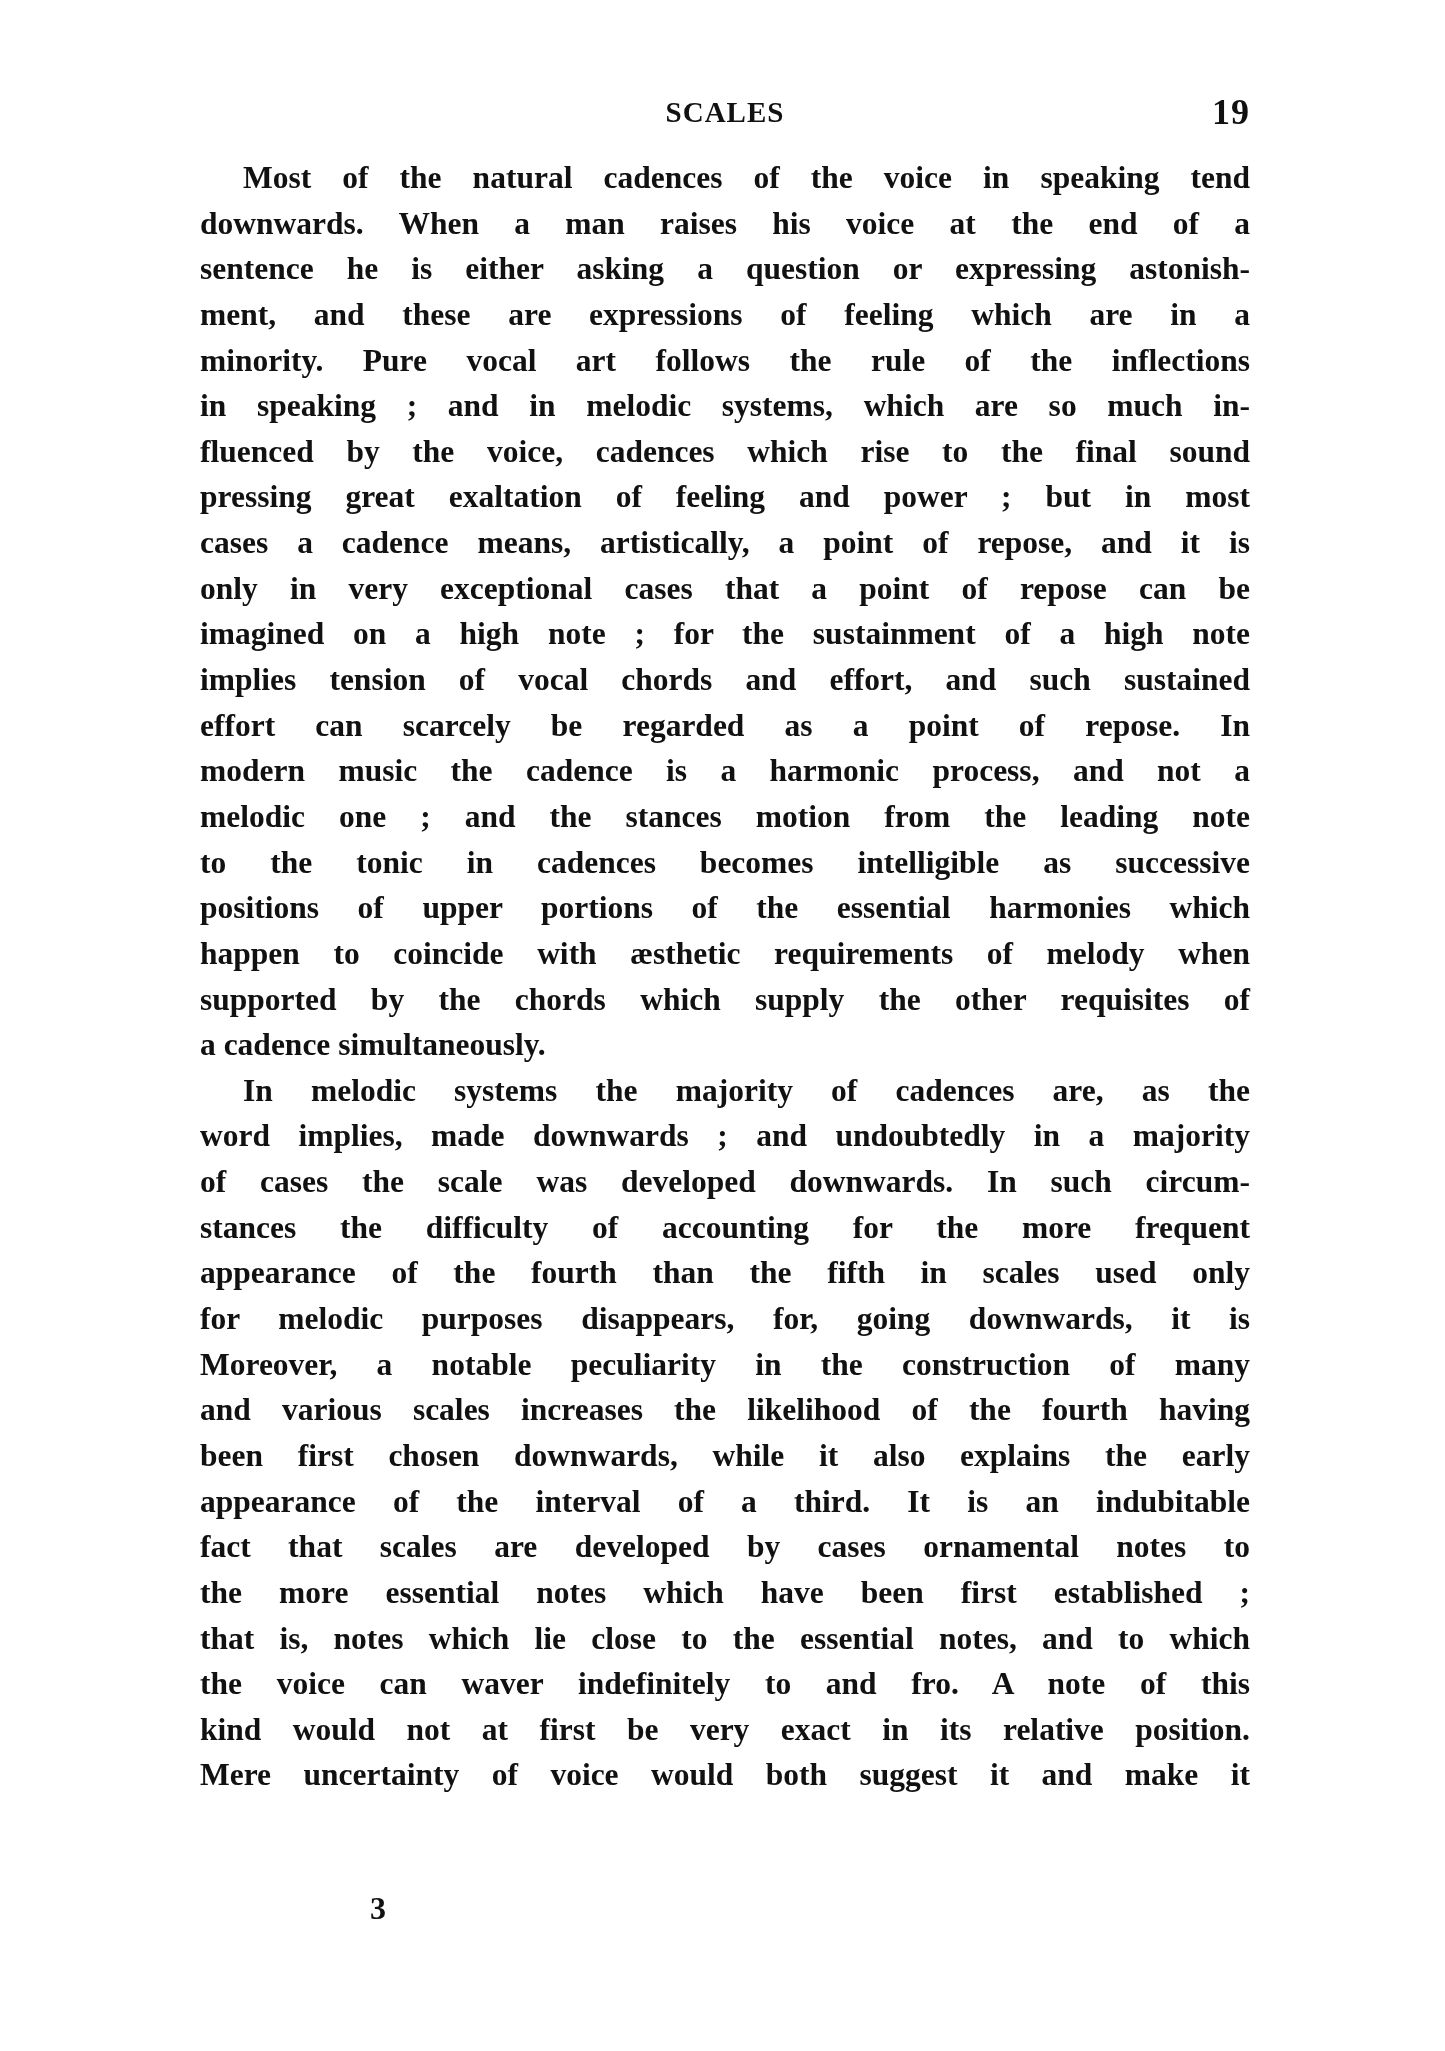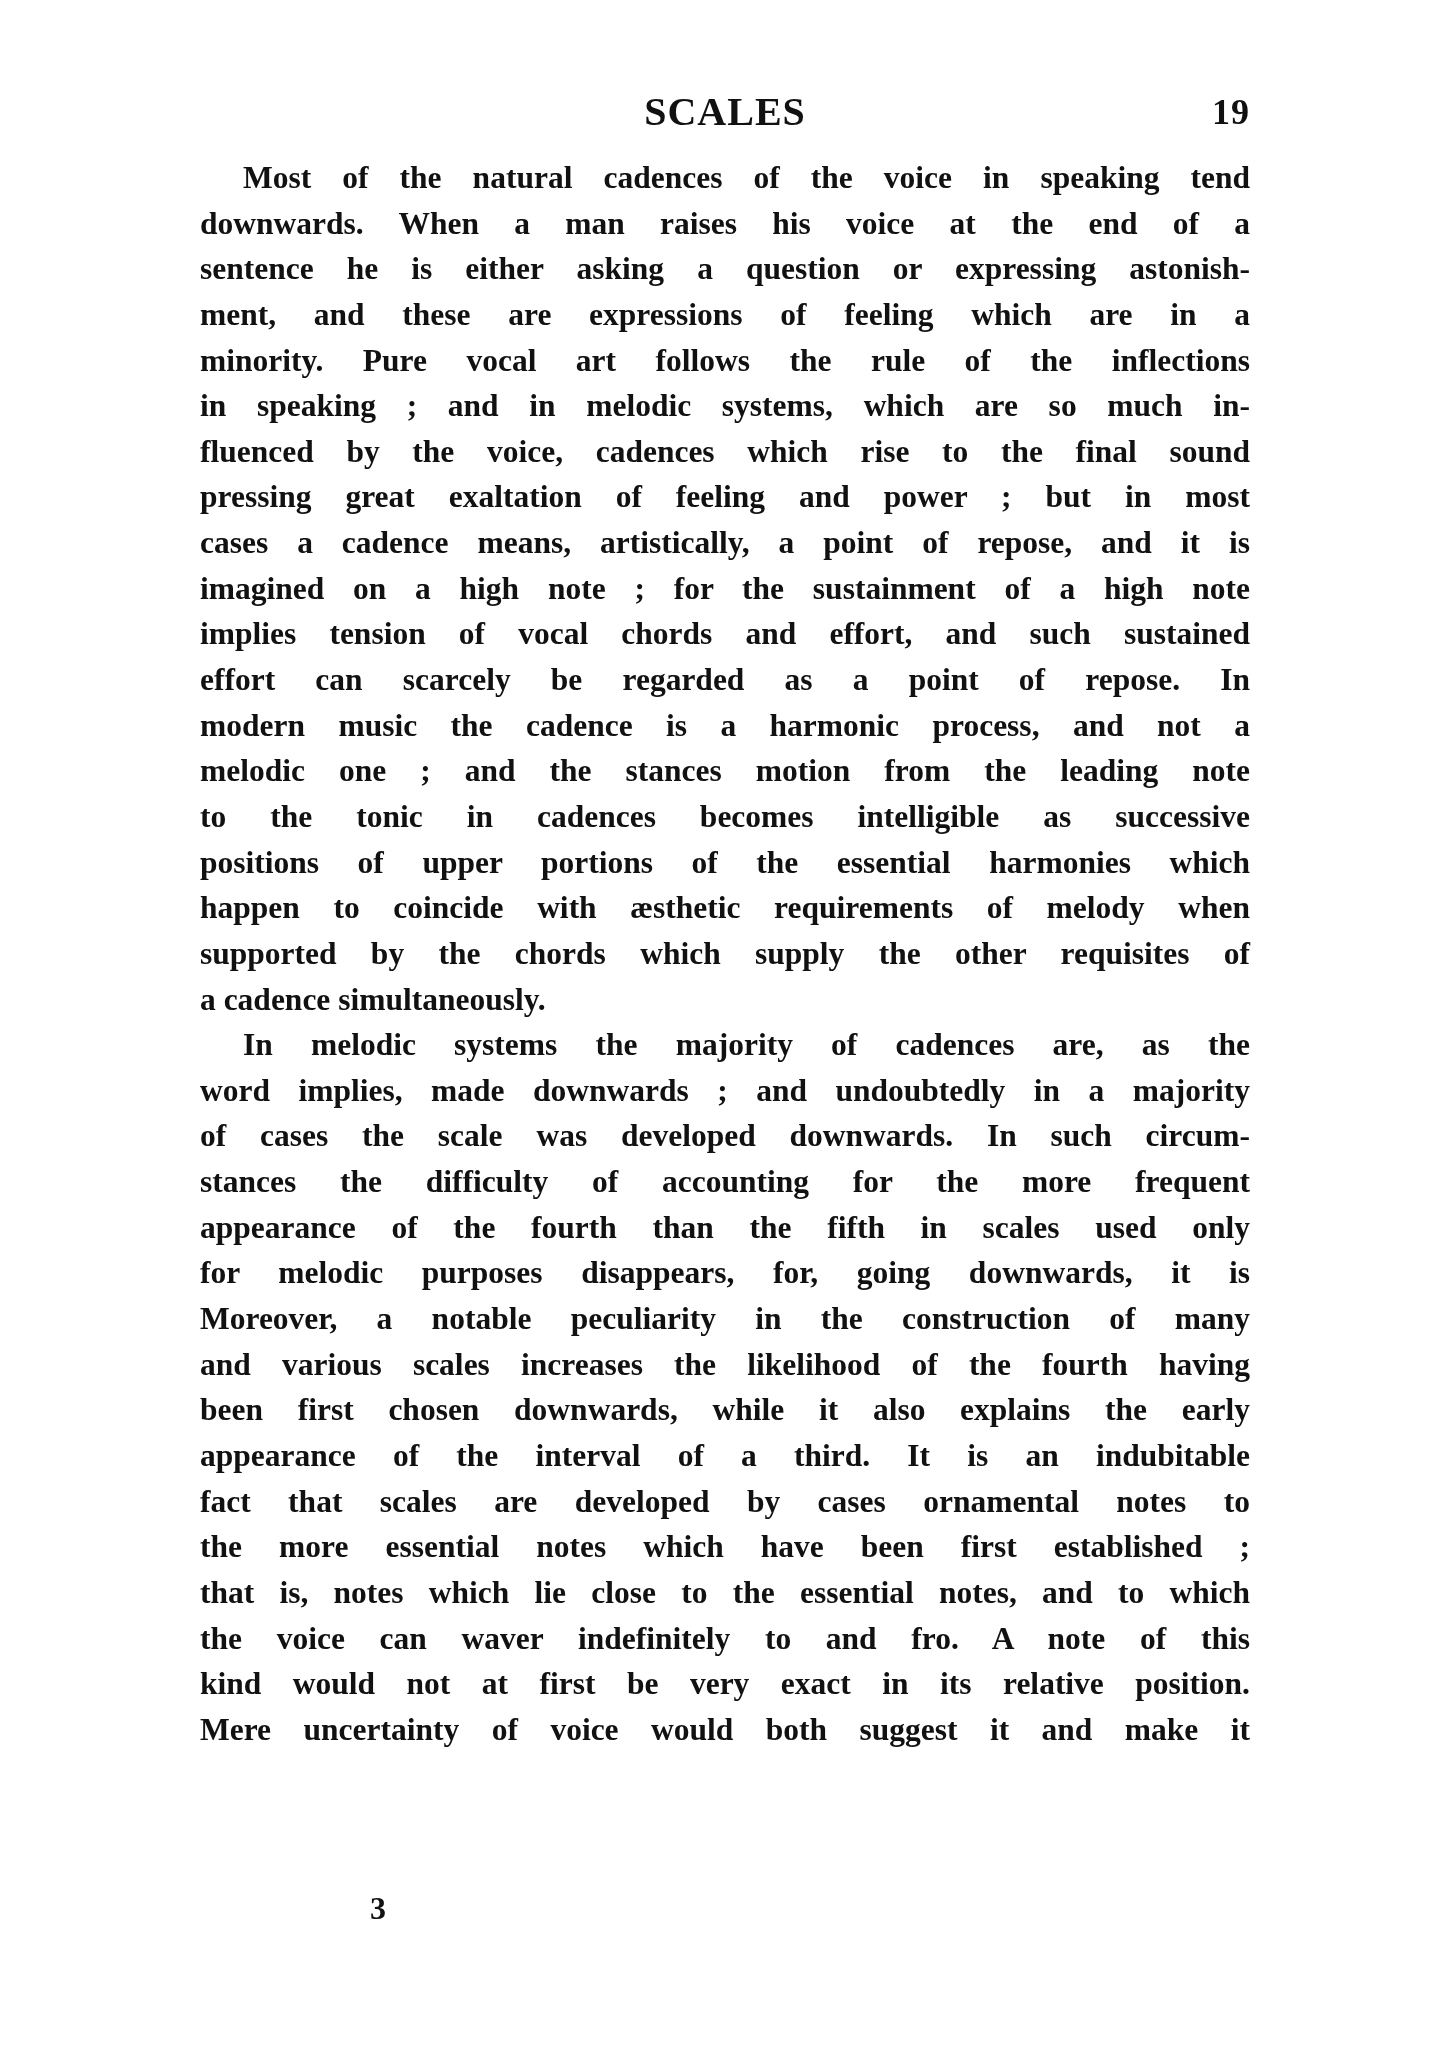--- a/index.html
+++ b/index.html
@@ -28,21 +28,21 @@
     top: 92px;
     width: 1050px;
     height: 40px;
   }
   .running-title {
     position: absolute;
     left: 0;
     width: 1050px;
     text-align: center;
     top: 0;
-    font-size: 40px;
+    font-size: 29px;
     font-weight: bold;
     letter-spacing: 1px;
     line-height: 40px;
     padding-left: 0px;
     box-sizing: border-box;
   }
   .page-number {
     position: absolute;
     right: 0;
     top: 0;
@@ -99,20 +99,21 @@
     <div>
       <span class="line indent">Most of the natural cadences of the voice in speaking tend</span>
       <span class="line">downwards.  When a man raises his voice at the end of a</span>
       <span class="line">sentence he is either asking a question or expressing astonish-</span>
       <span class="line">ment, and these are expressions of feeling which are in a</span>
       <span class="line">minority.  Pure vocal art follows the rule of the inflections</span>
       <span class="line">in speaking ; and in melodic systems, which are so much in-</span>
       <span class="line">fluenced by the voice, cadences which rise to the final sound</span>
       <span class="line">pressing great exaltation of feeling and power ; but in most</span>
       <span class="line">cases a cadence means, artistically, a point of repose, and it is</span>
+      <span class="line">only in very exceptional cases that a point of repose can be</span>
       <span class="line">imagined on a high note ; for the sustainment of a high note</span>
       <span class="line">implies tension of vocal chords and effort, and such sustained</span>
       <span class="line">effort can scarcely be regarded as a point of repose.  In</span>
       <span class="line">modern music the cadence is a harmonic process, and not a</span>
       <span class="line">melodic one ; and the stances motion from the leading note</span>
       <span class="line">to the tonic in cadences becomes intelligible as successive</span>
       <span class="line">positions of upper portions of the essential harmonies which</span>
       <span class="line">happen to coincide with æsthetic requirements of melody when</span>
       <span class="line">supported by the chords which supply the other requisites of</span>
       <span class="line last">a cadence simultaneously.</span>

